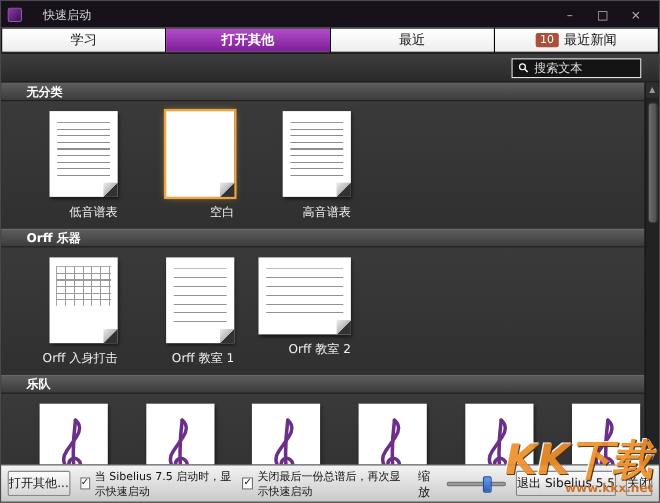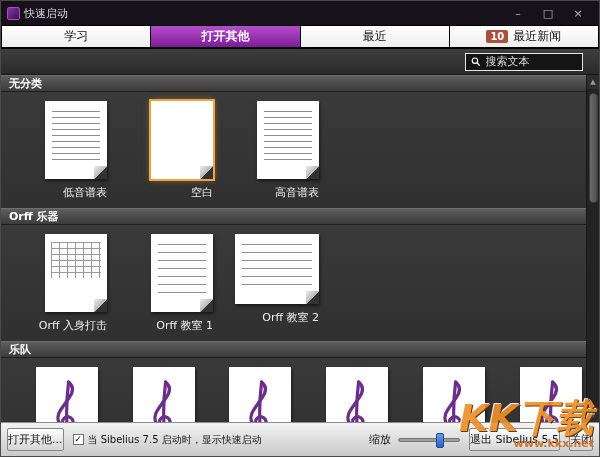--- a/index.html
+++ b/index.html
@@ -1,42 +1,42 @@
 <!DOCTYPE html>
 <html><head>
 <meta charset="utf-8">
 <style>
   * { box-sizing: border-box; margin: 0; padding: 0; }
   html, body { width: 600px; height: 457px; overflow: hidden; font-family: "DejaVu Sans", sans-serif; }
   .window { width: 600px; height: 457px; display: flex; flex-direction: column; background: #2e2e2e; position: relative; border: 1px solid #4a4a4a; }
 
   
-  .titlebar { flex: 0 0 24px; background: #17111b; display: flex; align-items: center; padding: 0 6px; gap: 4px; }
+  .titlebar { flex: 0 0 24px; background: #17111b; display: flex; align-items: center; padding: 0 6px; gap: 19px; }
   .app-icon { width: 13px; height: 13px; border-radius: 2px; background: linear-gradient(135deg, #8a37a5, #3a1250); border: 1px solid #9a55b0; }
   .title-text { color: #d8d8d8; font-size: 11px; }
   .win-controls { margin-left: auto; display: flex; }
   .win-btn { width: 30px; height: 22px; color: #b8b8b8; font-size: 11px; display: flex; align-items: center; justify-content: center; cursor: default; }
 
   
   .tabbar { flex: 0 0 24px; display: flex; background: #ffffff; border-bottom: 1px solid #000; }
   .tab { flex: 1; display: flex; align-items: center; justify-content: center; gap: 5px; font-size: 12px; color: #111; background: linear-gradient(#ffffff, #ededed); border: 1px solid #000; border-left: none; }
   .tab:first-child { border-left: 1px solid #000; }
   .tab.active { background: linear-gradient(#b44ecb, #7c1d96); color: #fff; font-weight: bold; }
-  .badge { background: #a8503a; color: #fff; font-size: 10px; line-height: 13px; padding: 0 4px; border-radius: 2px; font-weight: bold; }
+  .badge { background: #a8503a; color: #fff; font-size: 10px; line-height: 13px; padding: 0 4px; border-radius: 2px; font-weight: normal; }
 
   
   .searchbar { flex: 0 0 26px; background: linear-gradient(#3e3e3e, #2a2a2a); display: flex; align-items: center; justify-content: flex-end; padding: 0 16px; border-bottom: 1px solid #181818; }
   .searchbox { display: flex; align-items: center; gap: 5px; border: 1px solid #e6e6e6; background: #141414; height: 18px; width: 118px; padding: 0 5px; }
   .searchbox input { background: transparent; border: none; outline: none; color: #eee; font-size: 11px; width: 100%; font-family: inherit; }
   .searchbox input::placeholder { color: #dcdcdc; opacity: 1; }
 
   
   .content { flex: 1; position: relative; overflow: hidden; background: #2e2e2e; }
   .sections { position: absolute; top: 0; left: 0; right: 13px; bottom: 0; }
-  .section-header { height: 17px; background: linear-gradient(#5d5d5d, #3b3b3b); border-top: 1px solid #707070; border-bottom: 1px solid #1e1e1e; color: #fff; font-size: 11px; font-weight: bold; display: flex; align-items: center; padding: 0 8px; }
+  .section-header { height: 17px; background: linear-gradient(#5d5d5d, #3b3b3b); border-top: 1px solid #707070; border-bottom: 1px solid #1e1e1e; color: #fff; font-size: 11px; font-weight: bold; display: flex; align-items: center; padding: 0 23px; }
   .cards { display: flex; align-items: flex-start; padding: 9px 4px 8px 14px; gap: 14px; background: linear-gradient(#3a3a3a, #303030); }
   .card { width: 92px; display: flex; flex-direction: column; align-items: flex-end; gap: 6px; cursor: default; }
   .paper { width: 62px; height: 78px; background: #ffffff; position: relative; box-shadow: 1px 2px 3px rgba(0,0,0,.55); }
   .paper::after { content: ""; position: absolute; right: 0; bottom: 0; width: 13px; height: 13px; background: linear-gradient(to top left, #323232 48%, #b9b9b9 50%, #eeeeee 100%); }
   .card.selected .paper { outline: 2px solid #f0a43c; box-shadow: 0 0 7px rgba(240,164,60,.65); }
   .card-label { color: #f0f0f0; font-size: 11px; text-align: center; white-space: nowrap; }
   .staff { position: absolute; left: 7px; right: 7px; top: 10px; bottom: 16px; background: repeating-linear-gradient(to bottom, #8d8d8d 0 1px, transparent 1px 6px); }
   .staff.sparse { background: repeating-linear-gradient(to bottom, #929292 0 1px, transparent 1px 8px); }
   .gridpat { position: absolute; left: 6px; right: 6px; top: 8px; height: 36px; background: repeating-linear-gradient(to bottom, #9a9a9a 0 1px, transparent 1px 6px), repeating-linear-gradient(to right, #9a9a9a 0 1px, transparent 1px 8px); }
   .paper.wide { width: 84px; height: 70px; }
@@ -230,20 +230,24 @@
     </div>
   </div>
 
   <div class="footer">
     <button class="btn">打开其他...</button>
     <div class="checks">
       <div class="checkrow">
         <span class="checkbox"></span>
         <span>当 Sibelius 7.5 启动时，显示快速启动</span>
       </div>
+      <div class="checkrow">
+        <span class="checkbox"></span>
+        <span>关闭最后一份总谱后，再次显示快速启动</span>
+      </div>
     </div>
     <div class="zoom">
       <span>缩放</span>
       <div class="slider">
         <div class="slider-thumb"></div>
       </div>
     </div>
     <button class="btn">退出 Sibelius 5.5</button>
     <button class="btn">关闭</button>
   </div>

